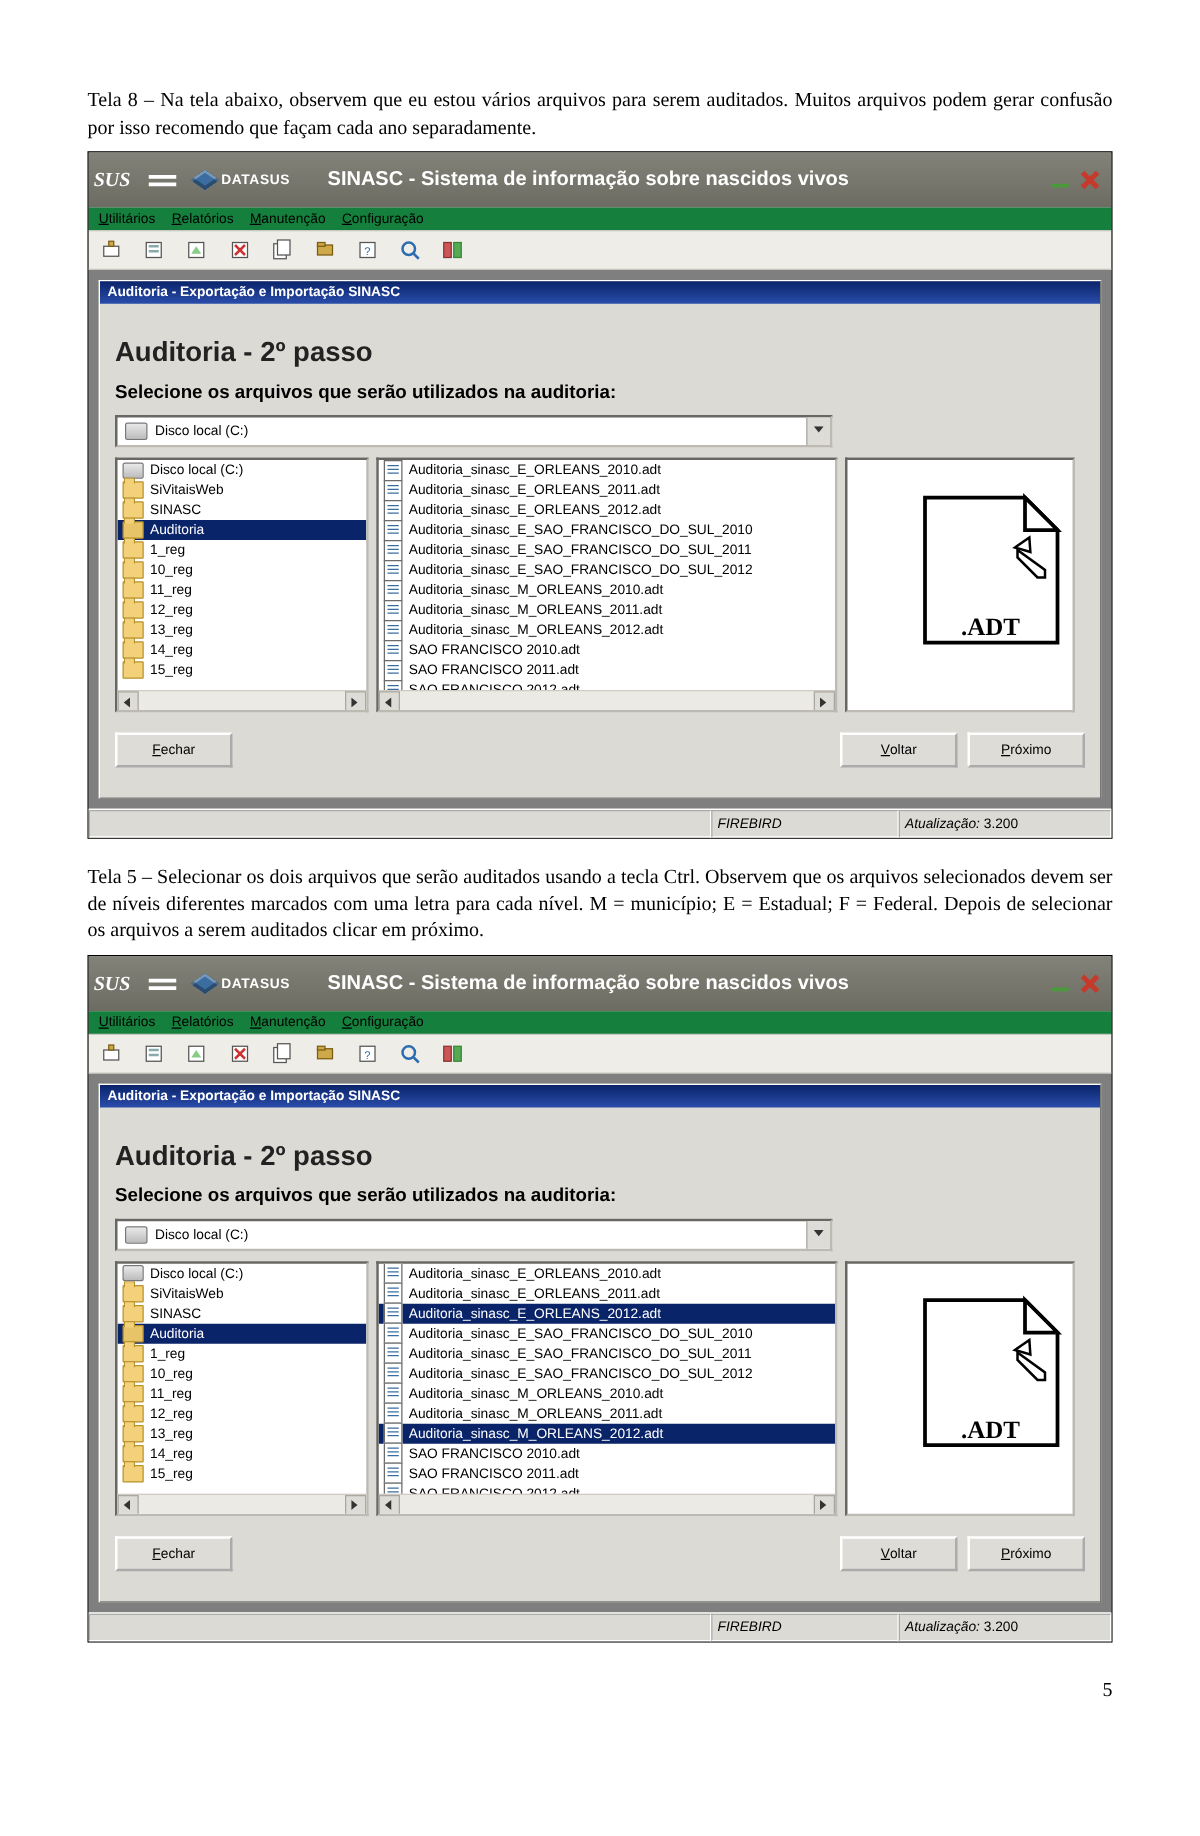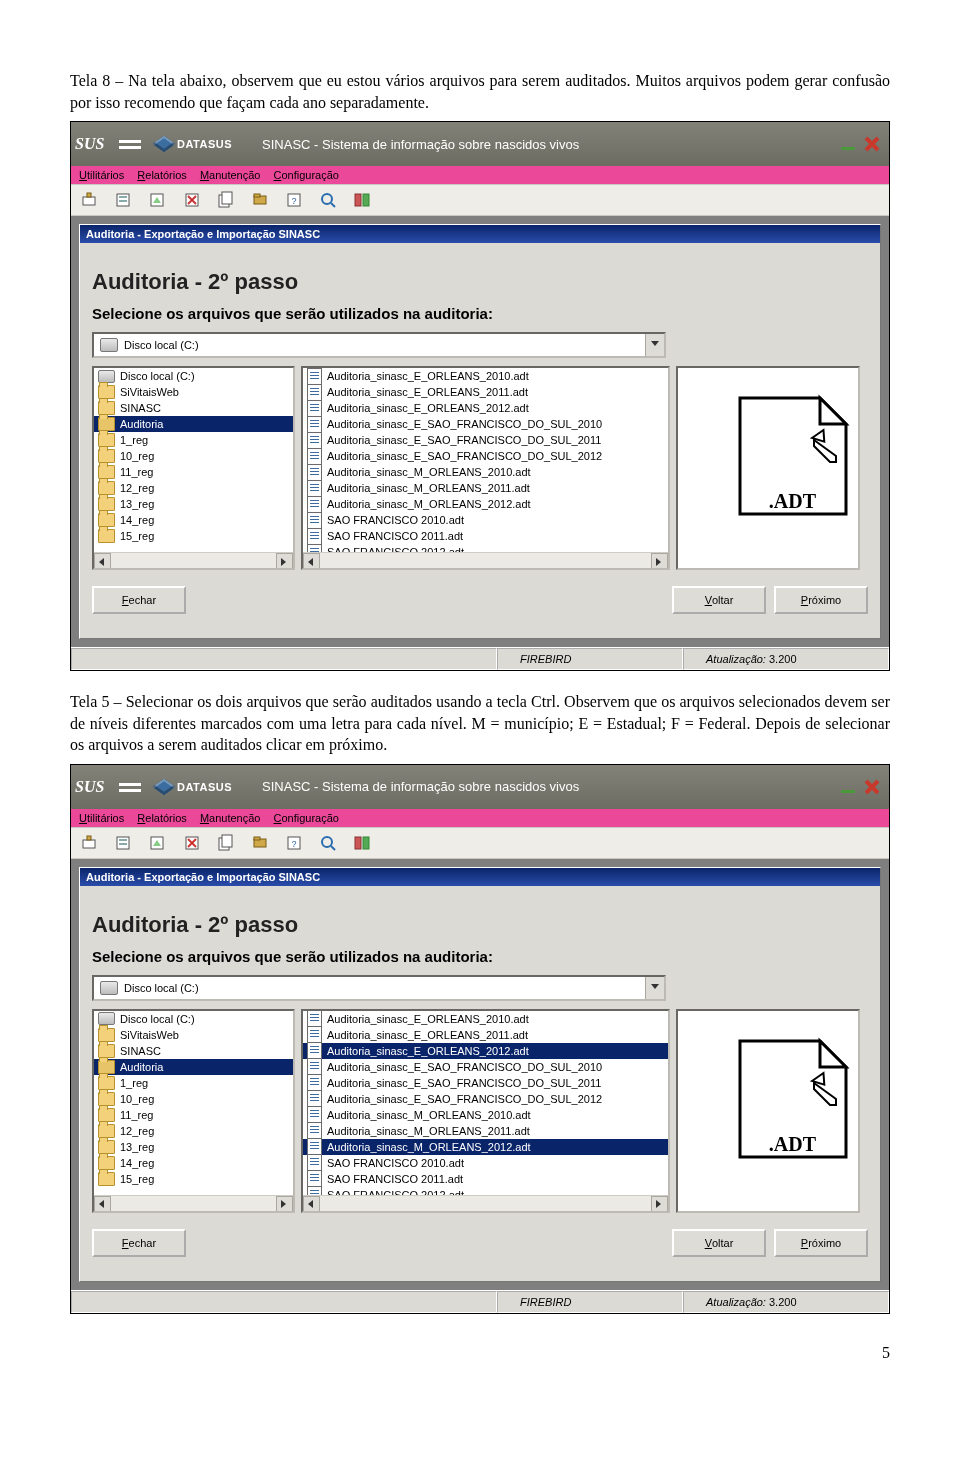--- a/index.html
+++ b/index.html
@@ -4,26 +4,26 @@
 <style>
   body{margin:0;background:#fff;font-family:"Times New Roman",serif;font-size:16px;color:#000;width:960px}
   .page{padding:70px 70px 40px 70px}
   .para{margin:0 0 8px 0;line-height:1.35;text-align:justify}
   .app-window{margin:6px 0 20px 0;border:1px solid #000;background:#dcdad5;font-family:Verdana,Geneva,sans-serif;font-size:11px;color:#000}
   .titlebar{height:44px;background:linear-gradient(#828279,#6c6c63);display:flex;align-items:center;color:#fff}
   .titlebar .logo-l{margin:0 6px 0 4px;display:flex;align-items:center}
   .titlebar .logo-l svg{display:block}
   .titlebar .logo-r{margin-left:6px;display:flex;align-items:center;font-weight:bold;font-size:11px;letter-spacing:0.5px}
   .titlebar .cube{width:14px;height:14px;background:#3b6da0;margin-right:6px;transform:rotate(45deg) skew(-10deg,-10deg);box-shadow:inset -3px -3px 0 rgba(0,0,0,.3),inset 2px 2px 0 rgba(255,255,255,.3)}
-  .titlebar .title{flex:1;margin-left:30px;font-weight:normal;font-size:13px}
+  .titlebar .title{flex:1;margin-left:30px;font-weight:bold;font-size:16px}
   .titlebar .winbtns{display:flex;align-items:center;margin-right:8px;gap:6px}
   .titlebar .winbtn{display:inline-flex;align-items:center;justify-content:center;color:#4a9a3c;font-weight:bold}
   .titlebar .winbtn.close{color:#c73a2b}
   .titlebar .winbtn svg{display:block}
-  .menubar{background:#ec4899;border-bottom:1px solid #c9c7c1;padding:3px 8px}
+  .menubar{background:#15803d;border-bottom:1px solid #c9c7c1;padding:3px 8px}
   .menubar span{margin-right:10px;font-size:11px}
   .menubar span u{text-decoration:underline}
   .toolbar{background:#efede8;border-bottom:1px solid #c9c7c1;padding:4px 8px;display:flex;gap:12px}
   .toolbar .tbtn{width:20px;height:20px;display:inline-flex;align-items:center;justify-content:center;border:1px solid transparent}
   .toolbar .tbtn svg{display:block}
   .work{background:#7f7f7f;padding:8px}
   .inner-win{background:#dcdad5;border:1px solid #fff;border-right-color:#777;border-bottom-color:#777}
   .inner-title{background:linear-gradient(#0a246a,#2a4dab);color:#fff;font-size:11px;font-weight:bold;padding:3px 6px}
   .inner-body{padding:24px 12px}
   .h-audit{font-family:Verdana,Geneva,sans-serif;font-size:22px;font-weight:bold;margin:2px 0 10px 0;color:#222}
@@ -46,21 +46,21 @@
   .ic-file{width:13px;height:15px;margin-right:5px;background:#fff;border:1px solid #6a6a6a;position:relative;flex:none}
   .ic-file::after{content:"";position:absolute;left:2px;top:3px;right:2px;height:1px;background:#3b6da0;box-shadow:0 3px 0 #3b6da0,0 6px 0 #3b6da0}
   .scrollbar-h{position:absolute;left:0;right:0;bottom:0;height:15px;background:#eceae4;border-top:1px solid #cfccc5;display:flex}
   .sb-btn{width:15px;height:100%;background:#dedcd6;border:1px solid #a9a7a0;display:flex;align-items:center;justify-content:center}
   .sb-track{flex:1}
   .bigicon{text-align:center}
   .btnrow{display:flex;gap:8px;margin-top:16px}
   .btnrow .spacer{flex:1}
   .btn3d{min-width:90px;height:24px;background:#dedcd6;border:2px outset #fff;font-size:11px;display:flex;align-items:center;justify-content:center}
   .statusbar{background:#dcdad5;border-top:1px solid #fff;display:flex;height:22px;font-size:11px}
-  .sb-cell{border:1px inset #fff;padding:3px 22px;display:flex;align-items:center}
+  .sb-cell{border:1px inset #fff;padding:3px 4px;display:flex;align-items:center}
   .sb-cell.grow{flex:1}
   .pagenum{text-align:right;font-family:"Times New Roman",serif;font-size:16px;margin-top:30px}
 </style>
 </head>
 <body>
 
 <div class="page">
   <p class="para">Tela 8 – Na tela abaixo, observem que eu estou vários arquivos para serem auditados. Muitos arquivos podem gerar confusão por isso recomendo que façam cada ano separadamente.</p>
 
   <div class="app-window" id="win1">

